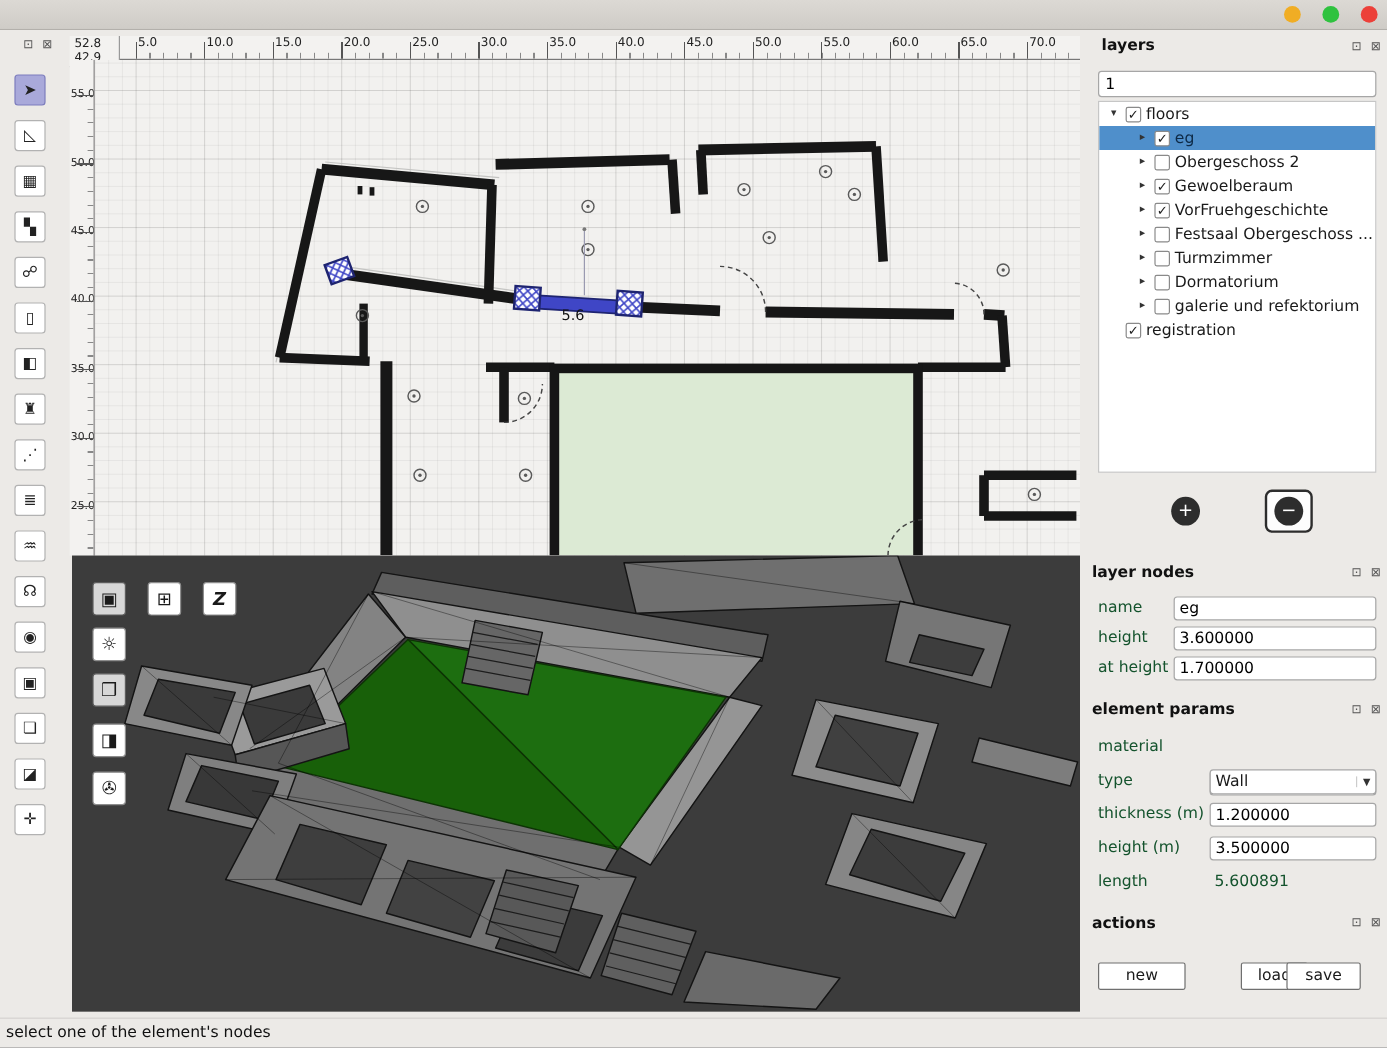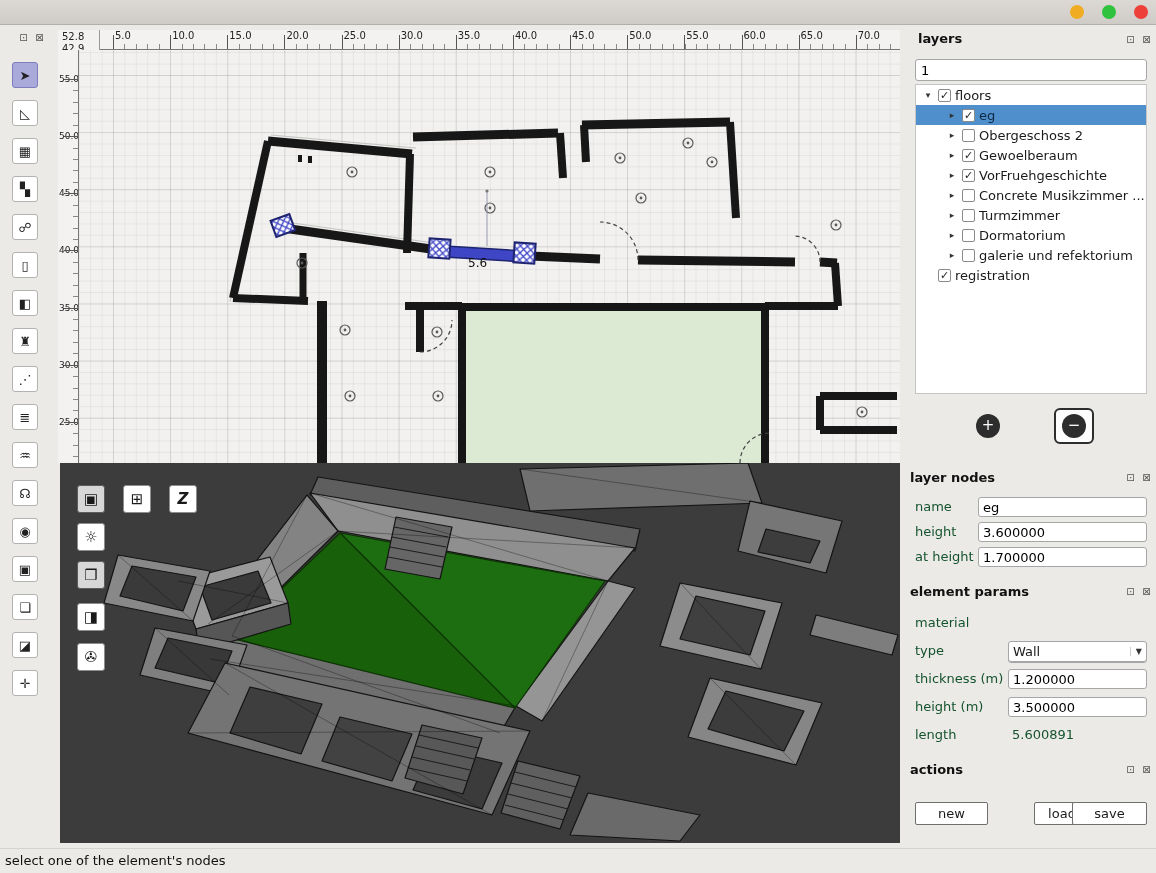--- a/index.html
+++ b/index.html
@@ -446,21 +446,21 @@
 
       <div class="tree-row" style="padding-left: 30px;">
         <span class="arrow">▸</span>
         <span class="cb">✓</span>
         <span class="lbl">VorFruehgeschichte</span>
       </div>
 
       <div class="tree-row" style="padding-left: 30px;">
         <span class="arrow">▸</span>
         <span class="cb"></span>
-        <span class="lbl">Concrete Musikzimmer ...</span>
+        <span class="lbl">Festsaal Obergeschoss ...</span>
       </div>
 
       <div class="tree-row" style="padding-left: 30px;">
         <span class="arrow">▸</span>
         <span class="cb"></span>
         <span class="lbl">Turmzimmer</span>
       </div>
 
       <div class="tree-row" style="padding-left: 30px;">
         <span class="arrow">▸</span>
@@ -520,16 +520,16 @@
   <div class="flabel" style="left:915px;top:727px;">length</div>
   <div class="flabel" style="left:1012px;top:727px;">5.600891</div>
 
   <div class="sec-h" style="left:910px;top:762px;">actions</div>
   <div class="dockpair" style="left:1124px;top:763px;">
     <span>⊡</span>
     <span>⊠</span>
   </div>
   <div class="act" style="left:915px;top:802px;width:73px;">new</div>
   <div class="act" style="left:1003px;top:802px;width:56px;margin-left:31px;">load</div>
-  <div class="act" style="left:1072px;top:802px;width:75px;">save</div>
+  <div class="act" style="left:1072px;top:802px;width:62px;">save</div>
 
   <div class="status">select one of the element's nodes</div>
 </div>
 
 </body></html>

